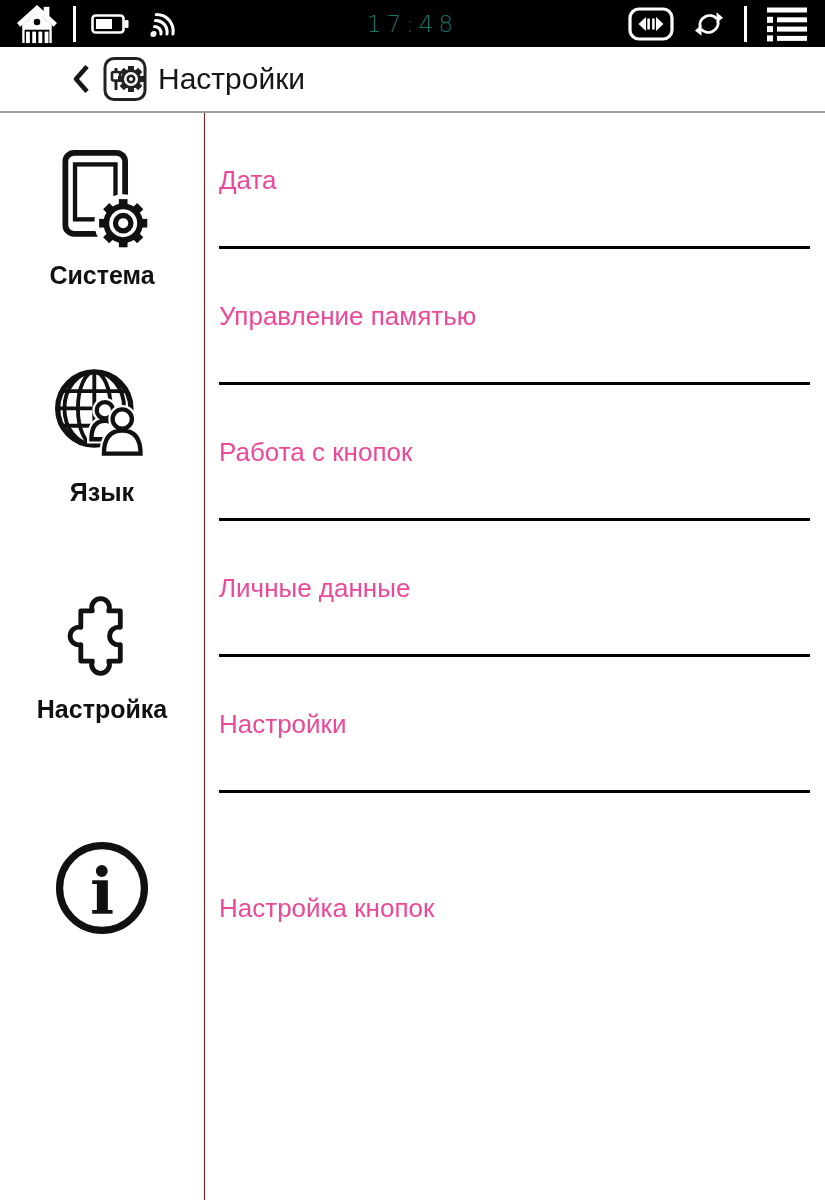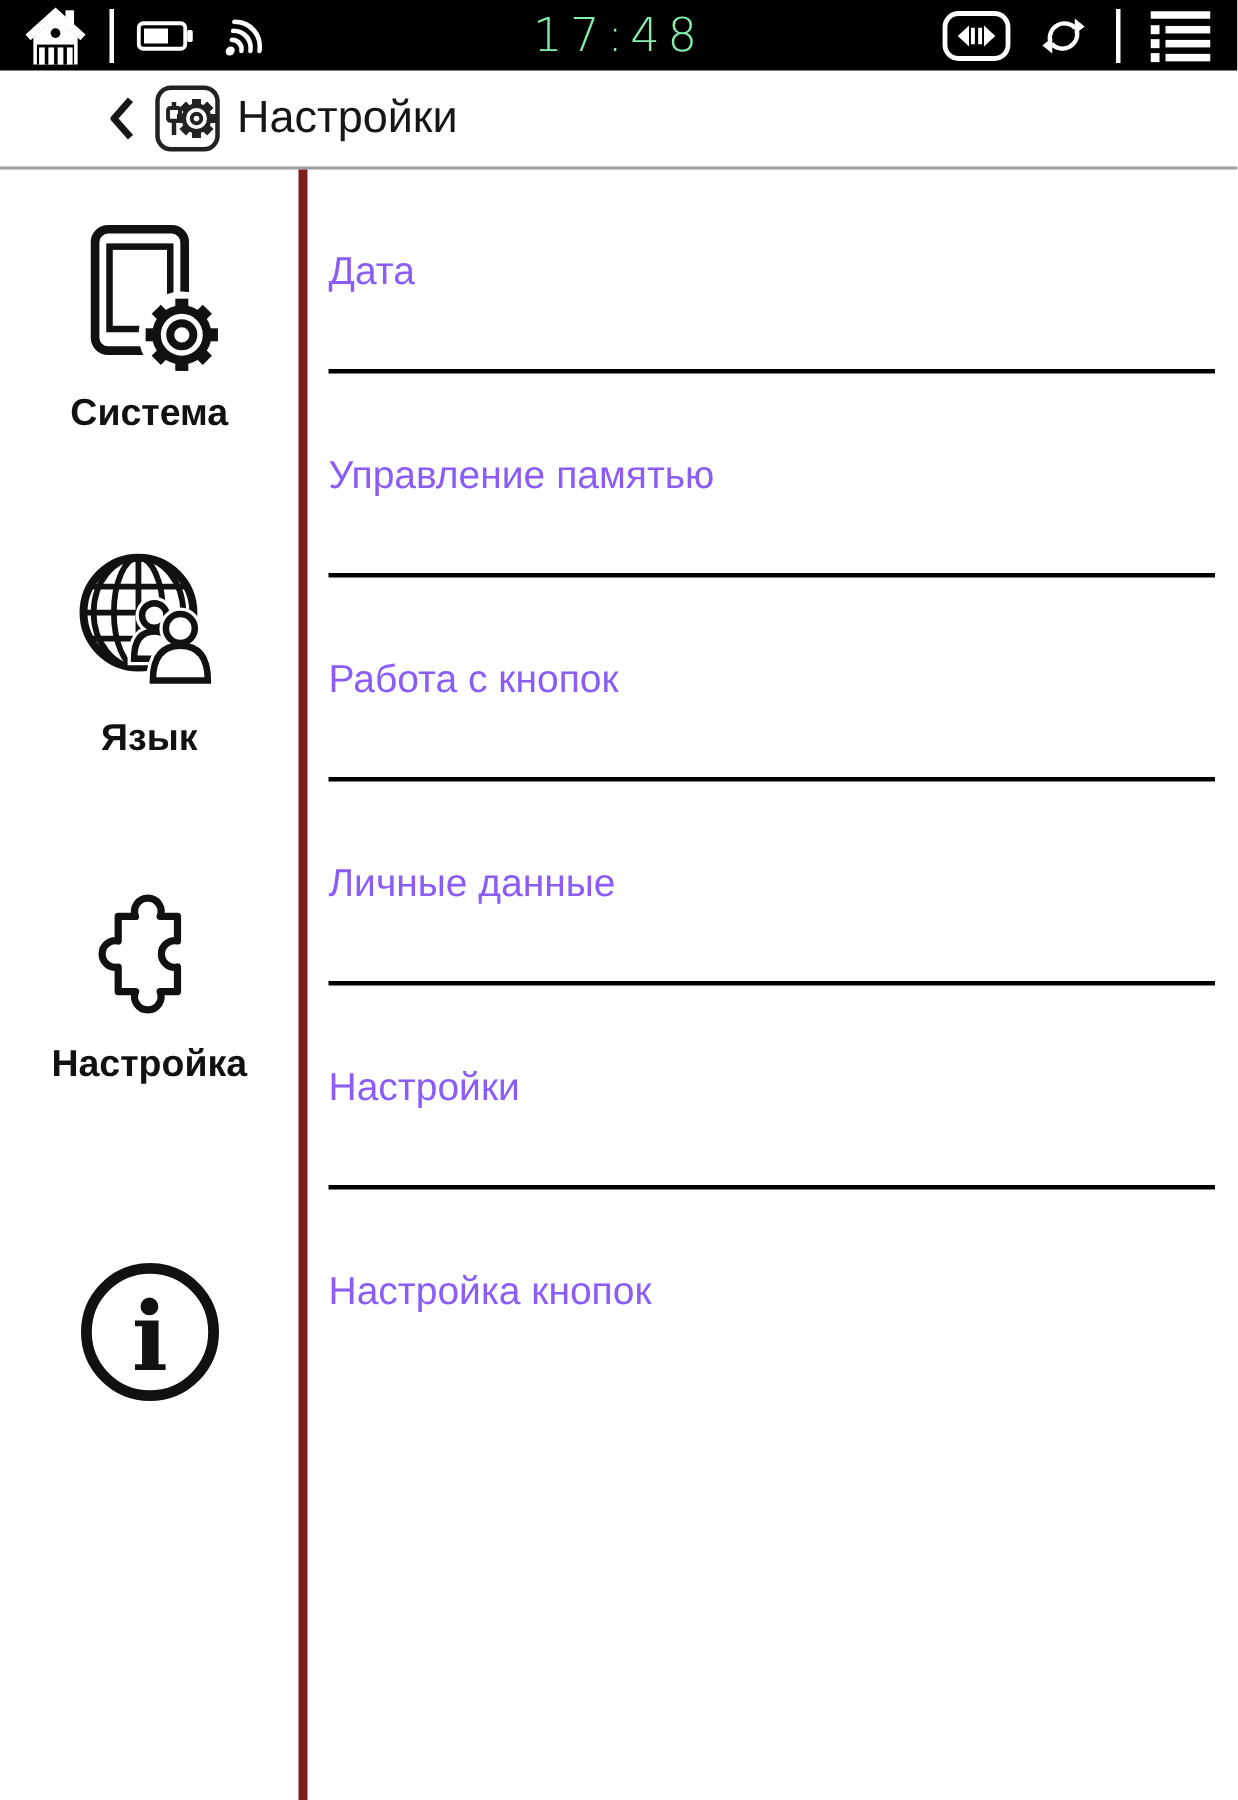--- a/index.html
+++ b/index.html
@@ -16,53 +16,53 @@
     height:47px;background:#000;
     display:flex;align-items:center;justify-content:space-between;
     position:relative;
   }
   .sb-left,.sb-right{display:flex;align-items:center;height:100%;}
   .sb-left{padding-left:16px;gap:15px;}
   .sb-right{padding-right:18px;gap:20px;}
   .sb-divider{width:3px;height:36px;background:#fff;}
   .sb-time{
     position:absolute;left:50%;top:50%;transform:translate(-50%,-50%);
-    color:#86efac;font-size:31px;font-weight:200;letter-spacing:5px;
+    color:#0f766e;font-size:23px;font-weight:200;letter-spacing:5px;
     font-family:"DejaVu Sans",sans-serif;
   }
   .sb-icon{display:block;}
   
   .header{
     height:64px;display:flex;align-items:center;
     padding-left:70px;gap:11px;background:#fff;
   }
   .header-title{font-size:30px;color:#161616;}
   .header-rule{height:2px;background:#9e9e9e;}
   
   .page-body{display:flex;height:1087px;}
   .sidebar{
-    width:205px;min-width:205px;border-right:6px solid #7f1d1d;
+    width:205px;min-width:205px;border-right:1px solid #7f1d1d;
     display:flex;flex-direction:column;box-sizing:border-box;text-align:right;
   }
   .side-item{
     height:217px;display:flex;flex-direction:column;
     align-items:center;justify-content:flex-end;
     padding-bottom:40px;box-sizing:border-box;gap:5px;
   }
   .side-icon{width:106px;height:106px;display:flex;align-items:center;justify-content:center;}
   .side-label{font-size:25px;font-weight:bold;color:#111;line-height:30px;white-space:nowrap;}
   
   .content{flex:1;padding:0 15px 0 14px;}
   .content ul{list-style:none;margin:0;padding:0;}
   .content li{
     height:136px;box-sizing:border-box;padding-top:52px;
     border-bottom:3px solid #000;
-    font-size:26px;color:#8b5cf6;
-  }
-  .content li:last-child{border-bottom:none;}
+    font-size:26px;color:#ec4899;
+  }
+  .content li:last-child{border-bottom:none;margin-top:48px;}
 </style>
 </head>
 <body>
 
 <div class="statusbar">
   <div class="sb-left">
     <svg class="sb-icon" width="42" height="40" viewBox="0 0 44 42">
       <rect x="29" y="3" width="6" height="11" fill="#fff"></rect>
       <path d="M22 1 L43 20 L39.5 24 L22 8.5 L4.5 24 L1 20 Z" fill="#fff"></path>
       <path d="M6.5 22 L22 8 L37.5 22 L37.5 41 L6.5 41 Z" fill="#fff"></path>

